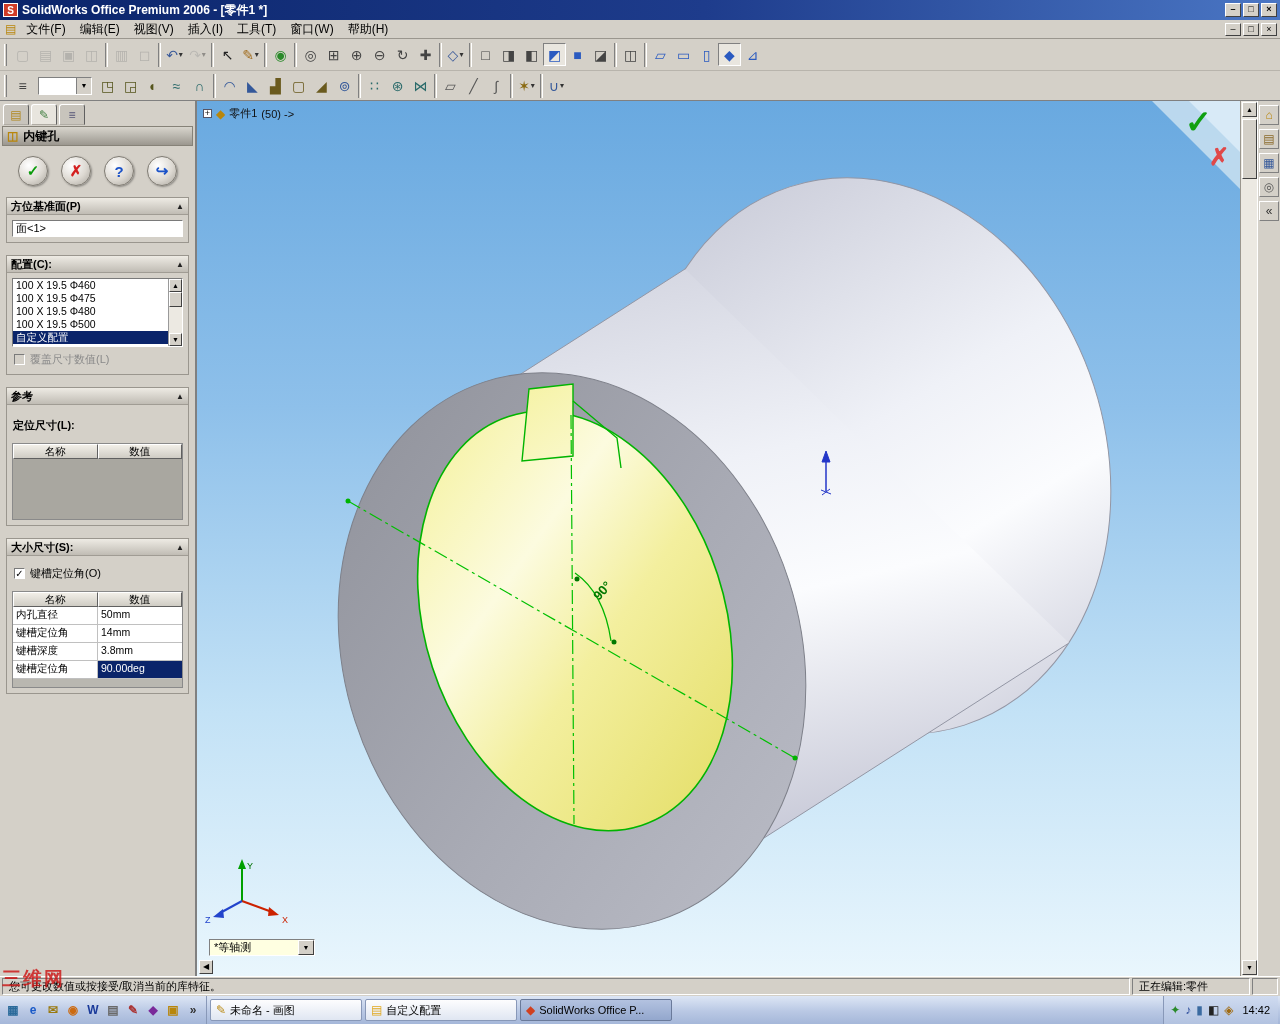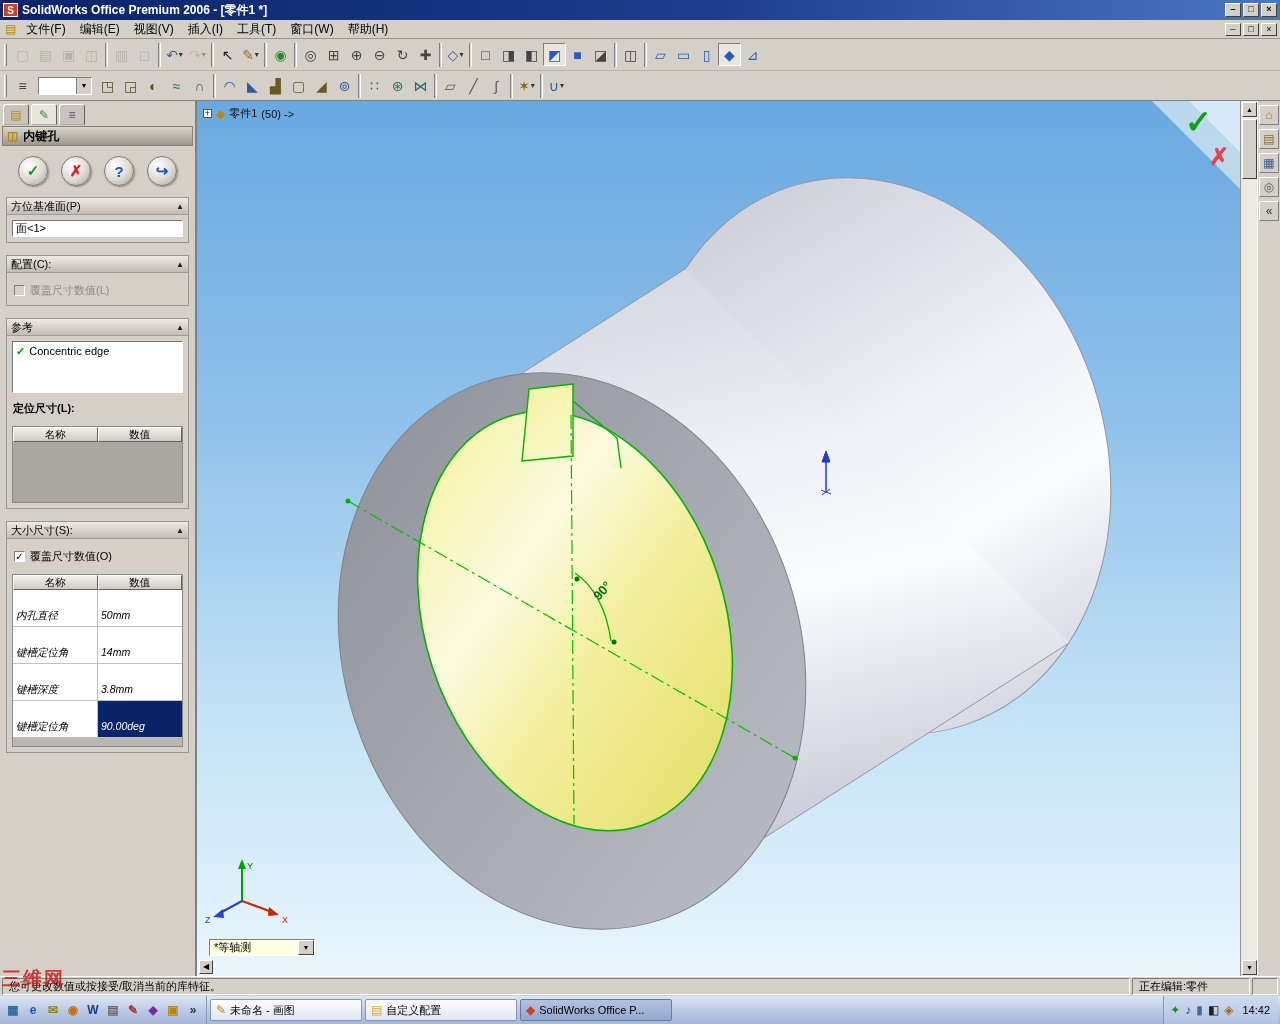--- a/index.html
+++ b/index.html
@@ -48,21 +48,21 @@
   .pm-tab.active { background:#e8e5de; }
   .pm-header { height:20px; margin:1px 2px 3px; background:linear-gradient(180deg,#d8d5cd,#9b978f);
     display:flex; align-items:center; font-weight:bold; font-size:12px; gap:5px; padding-left:4px; border:1px solid #868278; }
   .pm-btnrow { display:flex; gap:13px; justify-content:center; padding:7px 0 9px; }
   .round-btn { width:30px; height:30px; border-radius:50%;
     background:radial-gradient(circle at 35% 30%, #ffffff, #ddd9d2 55%, #a8a49c);
     border:1px solid #7f7b73; display:flex; align-items:center; justify-content:center;
     font-size:15px; font-weight:bold; box-shadow:1px 1px 2px rgba(0,0,0,.35); }
   .group { margin:2px 6px 12px; border:1px solid #9a968e; background:#d4d0c8; }
   .group-cap { height:17px; background:linear-gradient(180deg,#eeebe4,#c0bcb4); display:flex; align-items:center;
-    font-weight:normal; padding:0 4px; border-bottom:1px solid #a09c94; }
+    font-weight:bold; padding:0 4px; border-bottom:1px solid #a09c94; }
   .col-arrow { margin-left:auto; font-size:8px; color:#222; }
   .group-body { padding:5px; }
   .txt { width:100%; height:17px; background:#fff; border:1px solid; border-color:#7a7a7a #fff #fff #7a7a7a;
     font-size:11px; padding:1px 3px; font-family:inherit; }
   .listbox { background:#fff; border:1px solid; border-color:#7a7a7a #fff #fff #7a7a7a; height:69px; display:flex; }
   .list-items { flex:1; overflow:hidden; }
   .list-item { height:13px; line-height:13px; padding:0 3px; white-space:nowrap; font-size:10.5px; }
   .list-item.selected { background:#0a246a; color:#fff; }
   .list-scroll { width:14px; display:flex; flex-direction:column; border-left:1px solid #9a9a9a; background:#ece9e2; }
   .scroll-btn { height:13px; font-size:7px; text-align:center; line-height:12px; background:#d4d0c8;
@@ -78,21 +78,21 @@
   .ref-box { background:#fff; border:1px solid; border-color:#7a7a7a #fff #fff #7a7a7a; height:52px; padding:3px; }
   .ref-check { color:#00a000; font-weight:bold; margin-right:4px; }
   .sub-label { margin:8px 1px 3px; font-weight:bold; }
   .dim-table { border:1px solid #8a8a8a; margin-top:10px; }
   .dim-head { display:flex; }
   .dim-head .hcell { flex:1; height:15px; background:linear-gradient(#f2efe8,#cfccc4); border:1px solid;
     border-color:#fff #606060 #606060 #fff; text-align:center; font-size:10.5px; line-height:13px; }
   .locating-body { height:60px; background:#a9a7a0; }
   .size-row { display:flex; background:#fff; }
   .size-row .cell { flex:1; height:18px; line-height:15px; border-right:1px solid #c0c0c0; border-bottom:1px solid #c0c0c0;
-    padding:18px 3px; font-size:10.5px; white-space:nowrap; overflow:hidden;font-style:italic; }
+    padding:0 3px; font-size:10.5px; white-space:nowrap; overflow:hidden; }
   .size-row .cell:last-child { border-right:none; }
   .size-row.selected .val { background:#0a246a; color:#fff; }
   .size-filler { height:8px; background:#b9b7b0; }
 
   
   .viewport { position:absolute; left:197px; top:101px; width:1043px; height:875px; overflow:hidden;
     background:linear-gradient(180deg,#69a9e0 0%,#8ec0ea 35%,#c3e2f6 70%,#e9f6fd 100%); }
   .vp-svg { position:absolute; inset:0; width:100%; height:100%; }
   .cl { stroke:#00c000; stroke-width:1.2; stroke-dasharray:14 4 3 4; }
   .breadcrumb { position:absolute; top:5px; left:6px; display:flex; align-items:center; gap:4px; color:#101010; font-size:11px; }
@@ -276,56 +276,68 @@
         <input class="txt" value="面&lt;1&gt;" style="">
       </div>
     </div>
 
     <div class="group">
       <div class="group-cap">
         <span>配置(C):</span>
         <span class="col-arrow">▲</span>
       </div>
       <div class="group-body">
+        <div class="listbox">
+          <div class="list-items">
+            <div class="list-item">100 X 19.5 Φ460</div>
+              <div class="list-item">100 X 19.5 Φ475</div>
+              <div class="list-item">100 X 19.5 Φ480</div>
+              <div class="list-item">100 X 19.5 Φ500</div>
+              <div class="list-item selected">自定义配置</div>
+          </div>
+          <div class="list-scroll">
+            <div class="scroll-btn">▲</div>
+            <div class="scroll-thumb"></div>
+            <div class="scroll-track"></div>
+            <div class="scroll-btn">▼</div>
+          </div>
+        </div>
         <div class="chk-row disabled">
           <span class="chk"></span>
           <span>覆盖尺寸数值(L)</span>
         </div>
       </div>
     </div>
 
     <div class="group">
       <div class="group-cap">
         <span>参考</span>
         <span class="col-arrow">▲</span>
       </div>
       <div class="group-body">
-        <div class="ref-box">
-          <span class="ref-check">✓</span><span>Concentric edge</span>
-        </div>
         <div class="sub-label">定位尺寸(L):</div>
         <div class="dim-table">
           <div class="dim-head">
             <span class="hcell">名称</span>
             <span class="hcell">数值</span>
           </div>
           <div class="locating-body"></div>
         </div>
       </div>
     </div>
 
     <div class="group">
       <div class="group-cap">
         <span>大小尺寸(S):</span>
         <span class="col-arrow">▲</span>
       </div>
       <div class="group-body">
         <div class="chk-row">
           <span class="chk checked"></span>
-          <span>覆盖尺寸数值(O)</span>
+          <span>键槽定位角(O)</span>
         </div>
         <div class="dim-table">
           <div class="dim-head">
             <span class="hcell">名称</span>
             <span class="hcell">数值</span>
           </div>
           <div class="size-row">
               <span class="cell name">内孔直径</span>
               <span class="cell val">50mm</span>
             </div>

